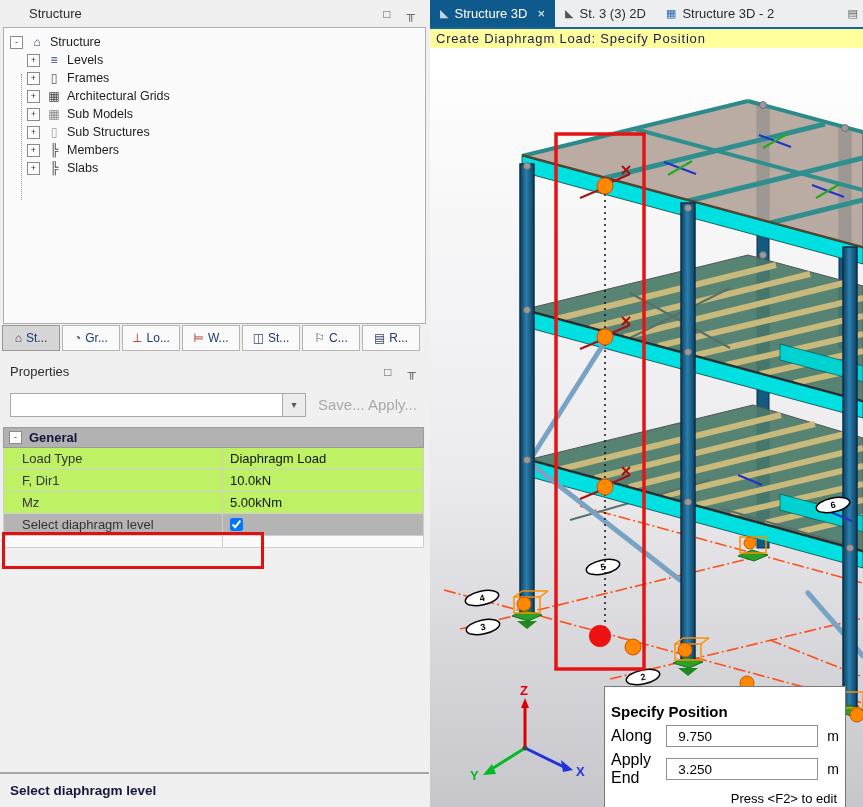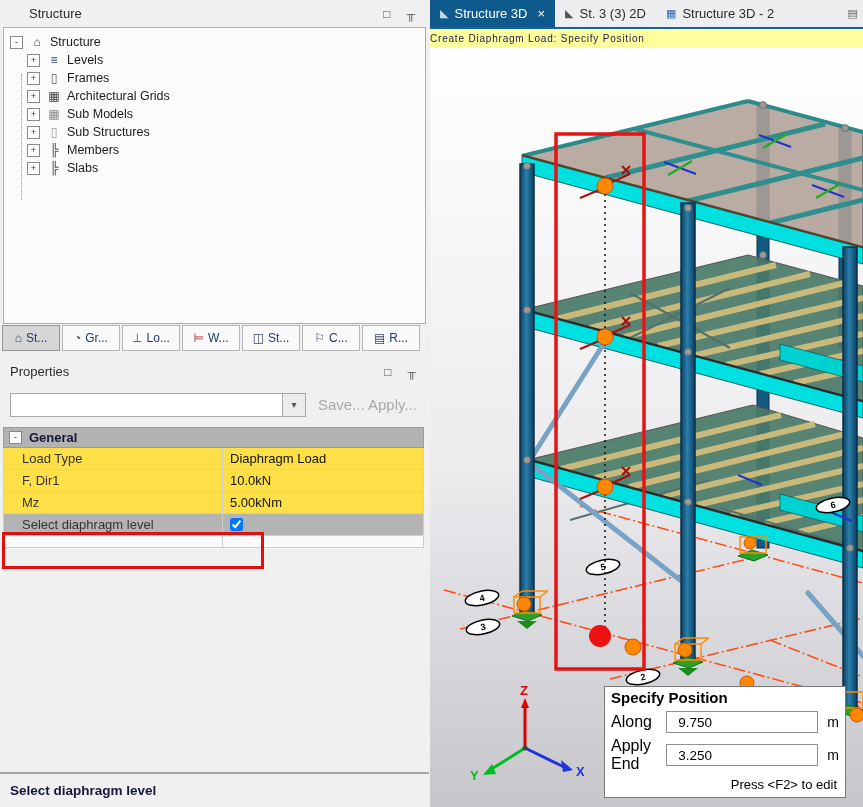--- a/index.html
+++ b/index.html
@@ -26,42 +26,42 @@
   
   #props-title{position:absolute;left:0;top:358px;width:429px;}
   #combo{position:absolute;left:10px;top:393px;width:296px;height:24px;background:#fff;border:1px solid #a8a8a8;box-sizing:border-box;}
   #combo .chev{position:absolute;right:0;top:0;width:22px;height:22px;background:#ececec;border-left:1px solid #a8a8a8;text-align:center;line-height:22px;font-size:10px;color:#555;}
   .ghost-btn{position:absolute;top:396px;font-size:15px;color:#a9a9a9;}
   #save-btn{left:318px;} #apply-btn{left:368px;}
   
   #grid{position:absolute;left:3px;top:427px;width:421px;box-sizing:border-box;}
   #grid-header{height:21px;background:#b2b2b2;border:1px solid #9a9a9a;display:flex;align-items:center;font-size:13px;color:#14143c;font-weight:bold;box-sizing:border-box;}
   #grid-header .expander{margin:0 7px 0 5px;background:#fff;font-weight:normal;}
-  .grow{display:grid;grid-template-columns:218px 1fr;height:22px;border:1px solid #cfcfcf;border-top:none;background:#fde047;box-sizing:border-box;font-size:13px;}
+  .grow{display:grid;grid-template-columns:218px 1fr;height:22px;border:1px solid #cfcfcf;border-top:none;background:#bef264;box-sizing:border-box;font-size:13px;}
   .grow .lab{padding-left:18px;color:#333;display:flex;align-items:center;}
   .grow .val{padding-left:7px;color:#111;display:flex;align-items:center;border-left:1px solid #cfcfcf;}
   .grow.selected{background:#b4b4b4;}
   .grow.empty-row{height:12px;background:#fafafa;}
   .grow input[type=checkbox]{width:13px;height:13px;margin:0;}
   #red-annot{position:absolute;left:2px;top:532px;width:256px;height:31px;border:3px solid #e01010;pointer-events:none;}
   #status-bar{position:absolute;left:0;top:772px;width:429px;height:35px;background:#f0f0f0;border-top:2px solid #a5a5a5;box-sizing:border-box;}
   #status-bar div{margin:9px 0 0 10px;font-weight:bold;font-size:13.5px;color:#16163e;}
   
   #tabstrip{position:absolute;left:430px;top:0;width:433px;height:27px;background:#eceef0;border-bottom:2px solid #1566a0;display:flex;align-items:stretch;box-sizing:content-box;}
   .vtab{display:flex;align-items:center;gap:6px;padding:0 10px;font-size:13px;color:#2b2b2b;}
   .vtab.active{background:#0f5a8c;color:#fff;}
   .vtab .ticon{font-size:11px;color:#555;}
   .vtab.active .ticon{color:#c9d6e0;}
   .vtab .tclose{font-size:13px;margin-left:4px;}
   #strip-menu{margin-left:auto;align-self:center;color:#666;font-size:11px;padding-right:5px;}
-  #prompt{position:absolute;left:430px;top:29px;width:433px;height:19px;background:#feff9c;font-size:10px;letter-spacing:0.8px;color:#1c1c50;line-height:19px;box-sizing:border-box;}
+  #prompt{position:absolute;left:430px;top:29px;width:433px;height:19px;background:#feff9c;font-size:13px;letter-spacing:0.8px;color:#1c1c50;line-height:19px;padding-left:6px;box-sizing:border-box;}
   #scene{position:absolute;left:430px;top:48px;}
   
   #popup{position:absolute;left:604px;top:686px;width:242px;background:#fff;border:1px solid #777;box-sizing:border-box;font-size:14px;color:#000;}
-  #popup .ptitle{font-weight:bold;font-size:15px;padding:2px 6px 1px;border-radius:9px;}
+  #popup .ptitle{font-weight:bold;font-size:15px;padding:16px 6px 1px;border-radius:9px;}
   #popup .prow-dist{background:#1b7fd9;color:#fff;font-size:13.5px;padding:1px 6px 2px;border-bottom:2px solid #111;}
   #popup .prow{display:flex;align-items:center;padding:4px 6px 0;}
   #popup .plab{width:64px;font-size:16px;}
   #popup .prow input{width:128px;height:20px;border:1px solid #909090;font-size:13.5px;padding:0 11px;font-family:inherit;}
   #popup .punit{margin-left:9px;}
   #popup .pfoot{text-align:right;padding:4px 8px 5px;font-size:13px;}
 </style>
 </head>
 <body>
 

